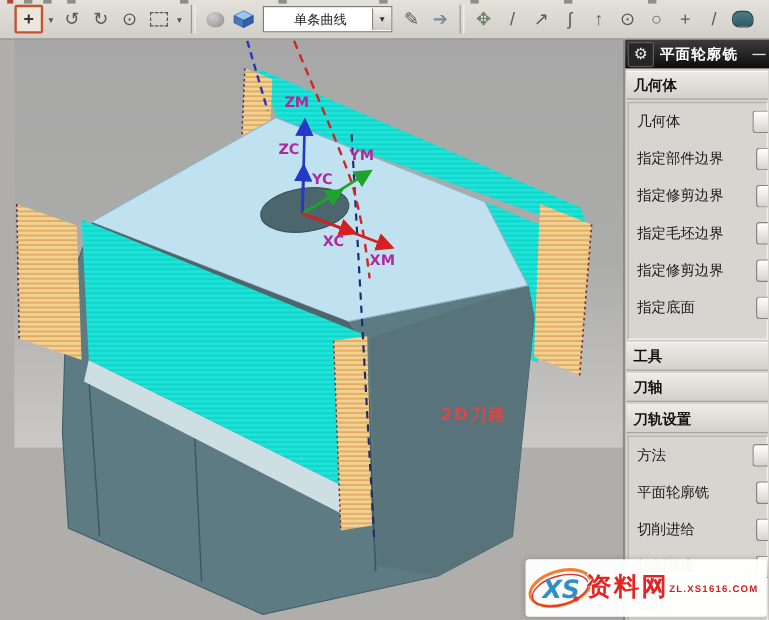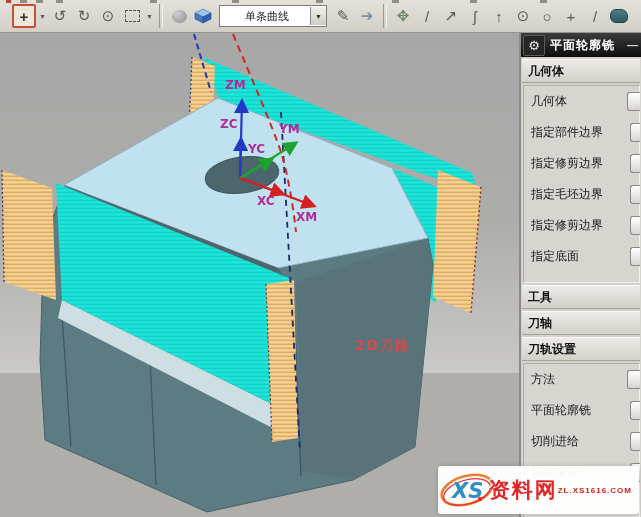--- a/index.html
+++ b/index.html
@@ -20,21 +20,21 @@
   .tbsep{width:2px;height:24px;border-left:1px solid #9a9892;border-right:1px solid #f4f2ee;margin:0 3px;flex:0 0 auto;}
   .sphere{width:15px;height:13px;border-radius:50%;background:radial-gradient(circle at 35% 30%,#cfcfcf,#8b8b8b);}
   .dashedrect{width:13px;height:10px;border:1px dashed #555;}
   .faceblob{width:16px;height:12px;border-radius:6px 7px 5px 6px;background:linear-gradient(#4d7d85,#2e5a62);border:1px solid #24464c;}
   .combo{height:20px;width:106px;background:#fff;border:1px solid #7f7d78;display:flex;align-items:center;flex:0 0 auto;margin:0 3px;text-align:center;}
   .combo .cval{flex:1;font-size:11px;color:#222;padding-left:4px;white-space:nowrap;overflow:hidden;}
   .combo .cbtn{width:15px;height:18px;background:linear-gradient(#f2f0ec,#cfccc6);border-left:1px solid #8a8884;
     font-size:7px;color:#333;display:flex;align-items:center;justify-content:center;}
 
   
-  .viewport{position:absolute;left:0;top:33px;width:520px;height:340px;
+  .viewport{position:absolute;left:12px;top:33px;width:520px;height:340px;
     background:linear-gradient(#a7a7a7,#acacaa 55%,#cac9c6);}
 
   
   .panel{position:absolute;left:519px;top:33px;width:122px;height:484px;box-sizing:border-box;
     background:#d5d2cb;border-left:2px solid #8d8b86;z-index:6;}
   .ptitle{height:24px;background:linear-gradient(#3c3c3c,#0d0d0d);display:flex;align-items:center;padding:0 2px;}
   .gearbox{width:20px;height:19px;background:#262626;border:1px solid #5c5c5c;border-radius:2px;
     color:#e8e8e8;font-size:13px;display:flex;align-items:center;justify-content:center;margin-right:5px;}
   .ptitle .ttext{color:#fff;font-size:12px;font-weight:bold;letter-spacing:1px;flex:1;white-space:nowrap;overflow:hidden;}
   .ptitle .pmin{color:#ddd;font-size:11px;font-weight:bold;padding:0 1px;}

